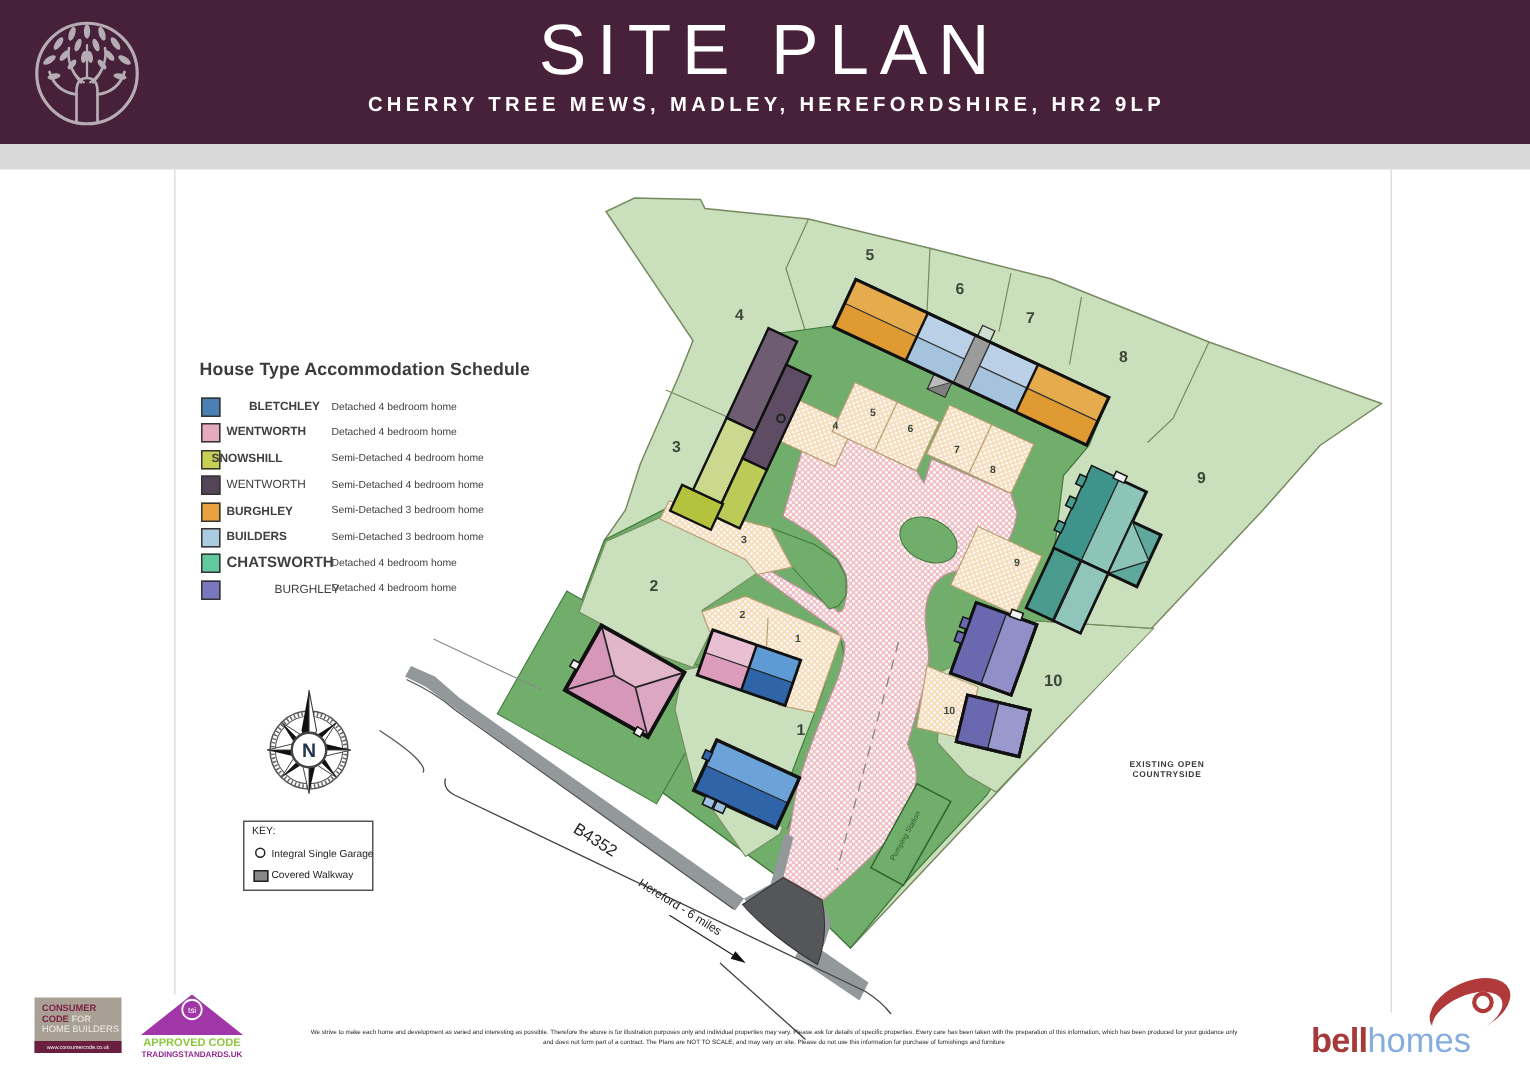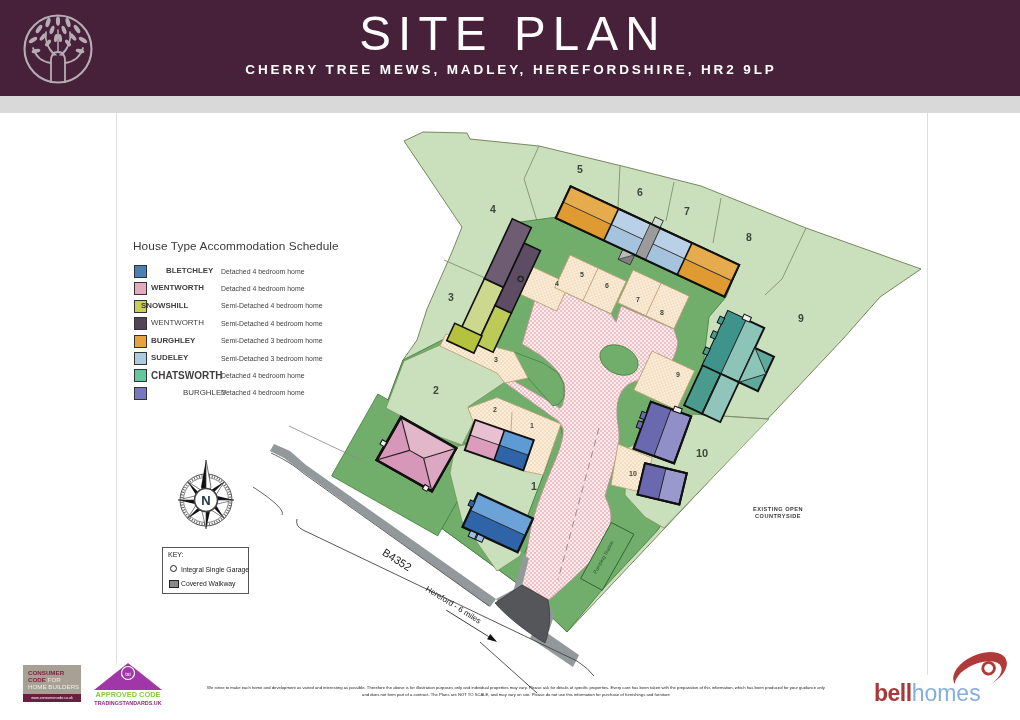--- a/index.html
+++ b/index.html
@@ -335,21 +335,21 @@
         <polygon points="0,-28 0,0 -4.5,-9" fill="#111"></polygon>
         <polygon points="0,-28 0,0 4.5,-9" fill="#fff" stroke="#333" stroke-width="0.6"></polygon>
       </g>
 <circle r="11.5" fill="#fff" stroke="#444" stroke-width="1.6"></circle>
 <text x="0" y="4.5" font-size="13" font-weight="bold" fill="#20364e" text-anchor="middle">N</text>
 </g>
 </svg>
 
 <div class="abs" style="left:133px;top:239px;width:260px;">
 
-  <div style="font-size:11.8px;color:#3a3a3a;font-weight:400;margin-bottom:12px;letter-spacing:0.1px;">House Type Accommodation Schedule</div>
+  <div style="font-size:11.8px;color:#3a3a3a;font-weight:700;margin-bottom:12px;letter-spacing:0.1px;">House Type Accommodation Schedule</div>
   <div style="position:relative;">
 
     <div style="position:absolute;left:1px;top:0px;width:11px;height:11px;background:#4a80b4;border:1.3px solid #333;"></div>
     <div style="position:absolute;left:18px;top:1px;font-size:7.9px;font-weight:700;color:#3f3f3f;margin-left:15px;">BLETCHLEY</div>
     <div style="position:absolute;left:88px;top:2.5px;font-size:6.9px;color:#3f3f3f;">Detached 4 bedroom home</div>
 
     <div style="position:absolute;left:1px;top:17.4px;width:11px;height:11px;background:#e5aabe;border:1.3px solid #333;"></div>
     <div style="position:absolute;left:18px;top:18.4px;font-size:7.9px;font-weight:700;color:#3f3f3f;">WENTWORTH</div>
     <div style="position:absolute;left:88px;top:19.9px;font-size:6.9px;color:#3f3f3f;">Detached 4 bedroom home</div>
 
@@ -359,21 +359,21 @@
 
     <div style="position:absolute;left:1px;top:52.2px;width:11px;height:11px;background:#544457;border:1.3px solid #333;"></div>
     <div style="position:absolute;left:18px;top:53.2px;font-size:7.9px;font-weight:400;color:#3f3f3f;">WENTWORTH</div>
     <div style="position:absolute;left:88px;top:54.7px;font-size:6.9px;color:#3f3f3f;">Semi-Detached 4 bedroom home</div>
 
     <div style="position:absolute;left:1px;top:69.6px;width:11px;height:11px;background:#e9a13e;border:1.3px solid #333;"></div>
     <div style="position:absolute;left:18px;top:70.6px;font-size:7.9px;font-weight:700;color:#3f3f3f;">BURGHLEY</div>
     <div style="position:absolute;left:88px;top:72.1px;font-size:6.9px;color:#3f3f3f;">Semi-Detached 3 bedroom home</div>
 
     <div style="position:absolute;left:1px;top:87px;width:11px;height:11px;background:#abcbe1;border:1.3px solid #333;"></div>
-    <div style="position:absolute;left:18px;top:88px;font-size:7.9px;font-weight:700;color:#3f3f3f;">SUDELEY</div>
+    <div style="position:absolute;left:18px;top:88px;font-size:7.9px;font-weight:700;color:#3f3f3f;">BUILDERS</div>
     <div style="position:absolute;left:88px;top:89.5px;font-size:6.9px;color:#3f3f3f;">Semi-Detached 3 bedroom home</div>
 
     <div style="position:absolute;left:1px;top:104.4px;width:11px;height:11px;background:#62c99f;border:1.3px solid #333;"></div>
     <div style="position:absolute;left:18px;top:105.4px;font-size:10px;font-weight:700;color:#3f3f3f;">CHATSWORTH</div>
     <div style="position:absolute;left:88px;top:106.9px;font-size:6.9px;color:#3f3f3f;">Detached 4 bedroom home</div>
 
     <div style="position:absolute;left:1px;top:121.8px;width:11px;height:11px;background:#7977bd;border:1.3px solid #333;"></div>
     <div style="position:absolute;left:18px;top:122.8px;font-size:7.9px;font-weight:400;color:#3f3f3f;margin-left:32px;">BURGHLEY</div>
     <div style="position:absolute;left:88px;top:124.3px;font-size:6.9px;color:#3f3f3f;">Detached 4 bedroom home</div>
   </div>

